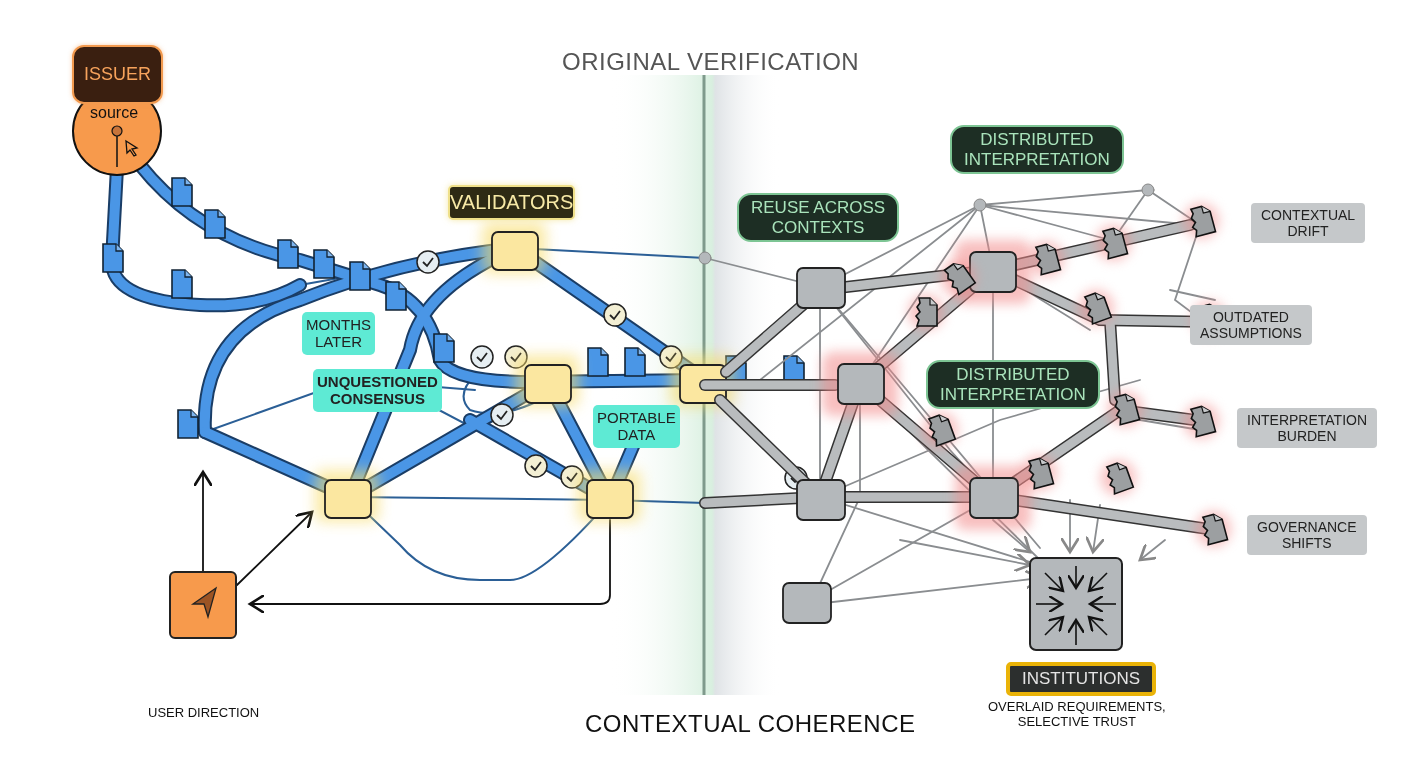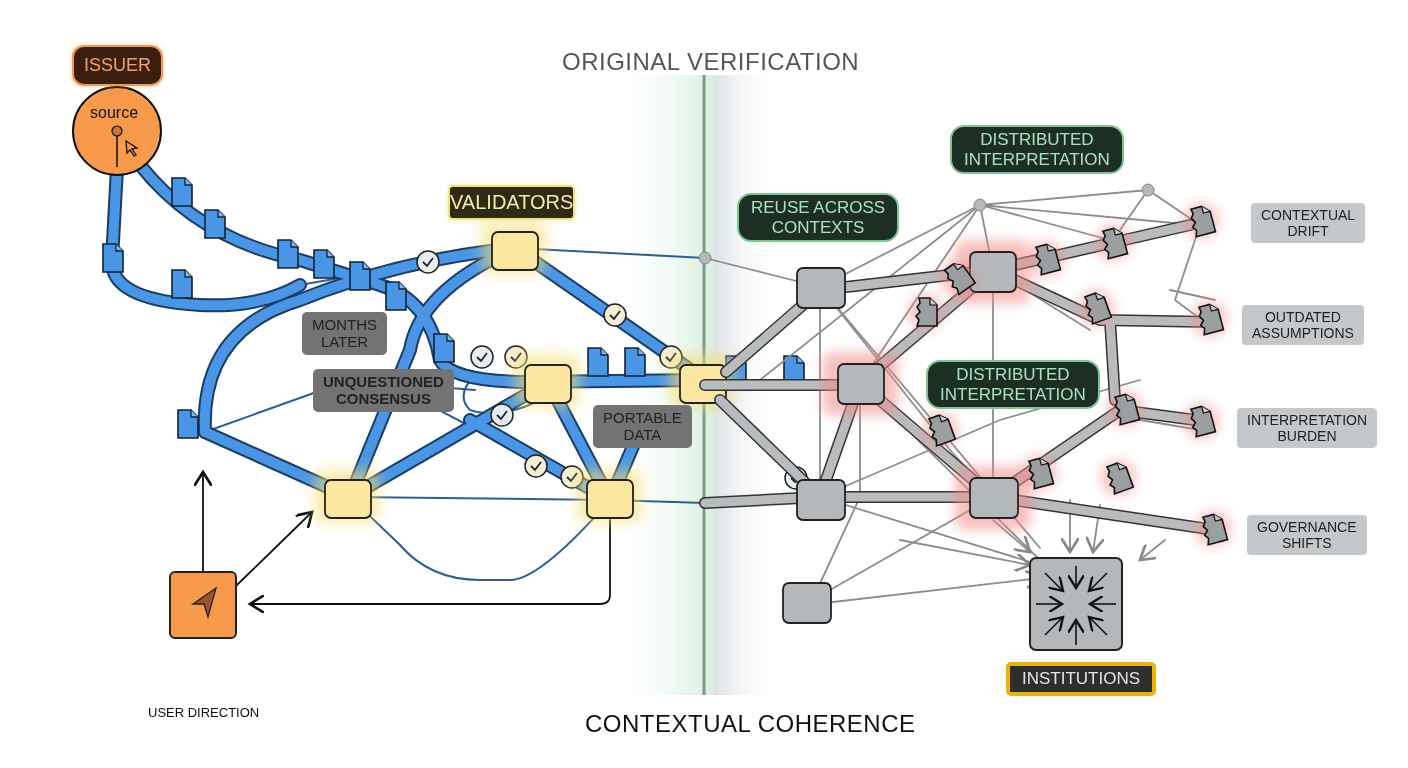--- a/index.html
+++ b/index.html
@@ -1,23 +1,23 @@
 <!DOCTYPE html>
 <html><head>
 <meta charset="utf-8">
 <style>
   html, body { margin:0; padding:0; background:#ffffff; }
   body { width:1408px; height:768px; overflow:hidden; position:relative; font-family:"Liberation Sans", sans-serif; }
   #stage { position:absolute; left:0; top:0; width:1408px; height:768px; }
   .lbl { position:absolute; text-align:center; line-height:1.15; white-space:nowrap; }
-  .tag-orange { background:#3a1f10; color:#f7a35c; border:2px solid #f29a4f; border-radius:12px; font-size:18px; padding:8px 10px; box-shadow:0 0 4px rgba(242,154,79,.5); }
+  .tag-orange { background:#3a1f10; color:#f7a35c; border:2px solid #f29a4f; border-radius:12px; font-size:18px; padding:17px 10px; box-shadow:0 0 4px rgba(242,154,79,.5); }
   .tag-yellow { background:#2e2a14; color:#f7e9a6; border:2px solid #efe08a; border-radius:5px; font-size:20px; padding:4px 0; box-shadow:0 0 6px rgba(239,224,138,.7); }
   .tag-green { background:#1d2e24; color:#a9e3bb; border:2px solid #7dc594; border-radius:14px; font-size:17px; padding:3px 12px; }
   .tag-dark { background:#2c2f2e; color:#e4e4e4; border:4px solid #eab308; border-radius:5px; font-size:17px; padding:3px 12px; }
-  .tag-grey { background:#737373; color:#222; border-radius:5px; font-size:15px; padding:4px 10px; }
+  .tag-grey { background:#5eead4; color:#222; border-radius:5px; font-size:15px; padding:4px 4px; }
   .tag-ggrey { background:#c5c8ca; color:#222; border-radius:4px; font-size:14px; padding:4px 10px; }
   .heading { font-size:24px; color:#555; letter-spacing:0.5px;margin-top:6px; }
   .heading-dark { font-size:24px; color:#111; letter-spacing:0.5px;margin-left:28px; }
   .small { font-size:13px; color:#111; }
 </style>
 </head>
 <body>
 
 <div id="stage">
 <svg width="1408" height="768" viewBox="0 0 1408 768" xmlns="http://www.w3.org/2000/svg">
@@ -349,21 +349,23 @@
 
 <div class="lbl tag-green" style="left:737px; top:193px; white-space:pre;">REUSE ACROSS
 CONTEXTS</div>
 <div class="lbl tag-green" style="left:950px; top:125px; white-space:pre;">DISTRIBUTED
 INTERPRETATION</div>
 <div class="lbl tag-green" style="left:926px; top:360px; white-space:pre;">DISTRIBUTED
 INTERPRETATION</div>
 
 <div class="lbl tag-ggrey" style="left:1251px; top:203px; white-space:pre;">CONTEXTUAL
 DRIFT</div>
-<div class="lbl tag-ggrey" style="left:1242px; top:305px; white-space:pre;">OUTDATED
+<div class="lbl tag-ggrey" style="left:1190px; top:305px; white-space:pre;">OUTDATED
 ASSUMPTIONS</div>
 <div class="lbl tag-ggrey" style="left:1237px; top:408px; white-space:pre;">INTERPRETATION
 BURDEN</div>
 <div class="lbl tag-ggrey" style="left:1247px; top:515px; white-space:pre;">GOVERNANCE
 SHIFTS</div>
 
 <div class="lbl tag-dark" style="left:1006px; top:662px;">INSTITUTIONS</div>
+<div class="lbl small" style="left:988px; top:700px; white-space:pre;">OVERLAID REQUIREMENTS,
+SELECTIVE TRUST</div>
 </div>
 
 </body></html>

